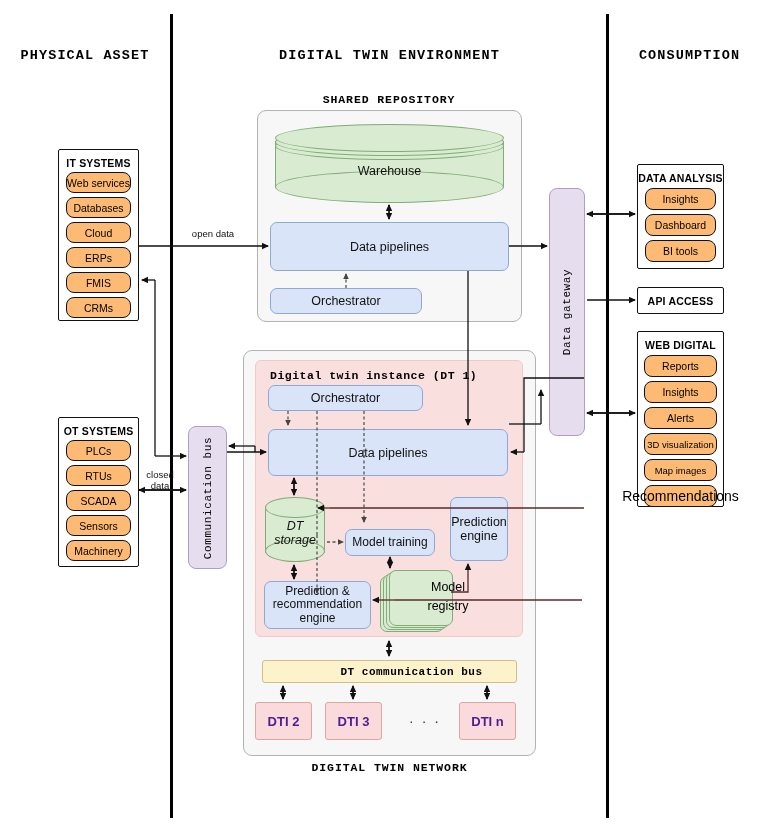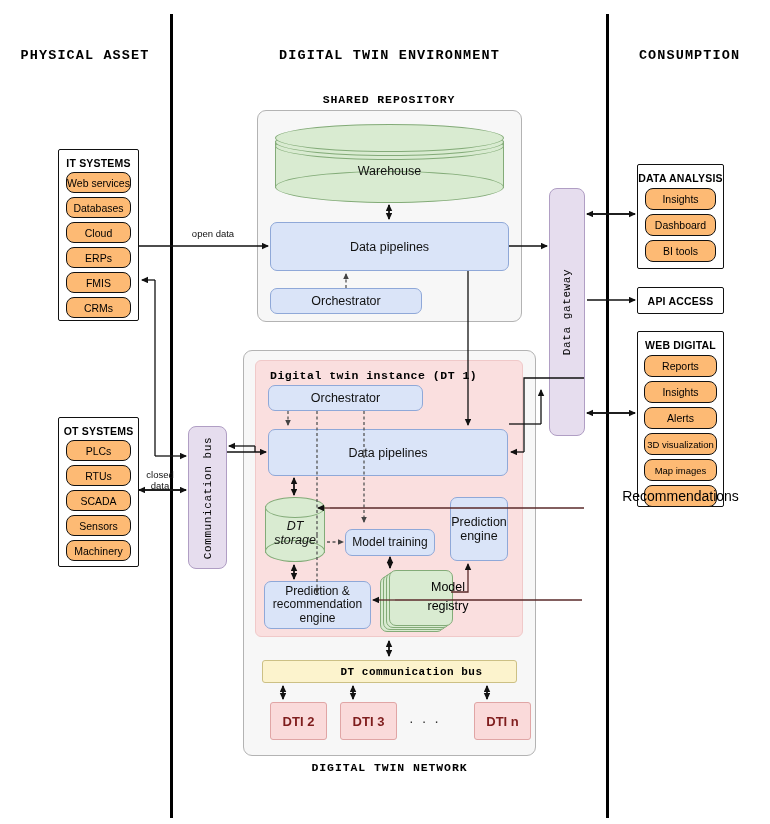--- a/index.html
+++ b/index.html
@@ -28,21 +28,21 @@
   .panel-title{font-family:"Liberation Mono","DejaVu Sans Mono",monospace;
                font-weight:700;font-size:11.5px;letter-spacing:.9px;
                text-align:center;white-space:nowrap;}
 
   
   .blue{background:#dae4f8;border:1px solid #8fa8d8;border-radius:7px;
         display:flex;align-items:center;justify-content:center;
         text-align:center;font-size:12.5px;line-height:1.12;color:#111;}
   .pinkbox{background:#fadada;border:1px solid #e0a5a5;border-radius:3px;
            display:flex;align-items:center;justify-content:center;
-           font-size:13px;font-weight:700;color:#7f1d1d;margin-left:15px;}
+           font-size:13px;font-weight:700;color:#4c1d95;}
   .yellowbar{background:#fcf3cd;border:1px solid #ccc085;border-radius:3px;
              display:flex;align-items:center;justify-content:center;
              font-family:"Liberation Mono","DejaVu Sans Mono",monospace;
              font-weight:700;font-size:11px;letter-spacing:.5px;padding-left:44px;}
   .purplebar{background:#e6ddee;border:1px solid #b09ec4;border-radius:8px;}
   .vlabel{position:absolute;left:50%;top:50%;
           transform:translate(-50%,-50%) rotate(-90deg);
           transform-origin:center center;white-space:nowrap;
           font-family:"Liberation Mono","DejaVu Sans Mono",monospace;
           font-size:11px;letter-spacing:.6px;}

